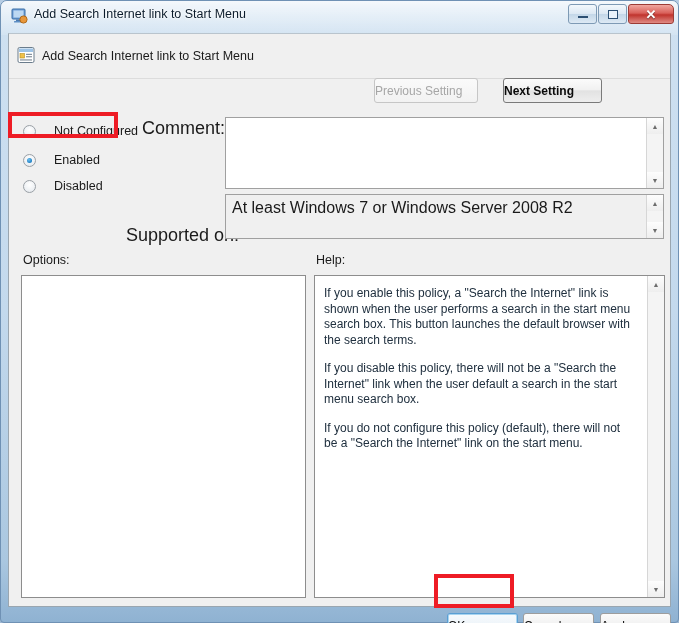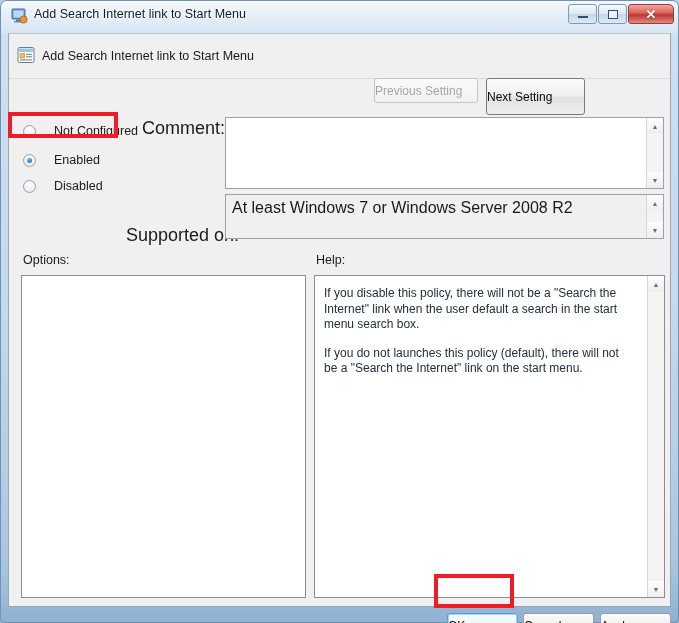--- a/index.html
+++ b/index.html
@@ -110,21 +110,21 @@
     border: 1px solid #9d9d9d;
     border-radius: 3px;
     cursor: default;
     padding: 0;
     text-align: left;
   }
   .btn.disabled { color: #a6a6a6; border-color: #c6c6c6; background: linear-gradient(180deg,#fafafa,#f2f2f2); }
   .btn.default-focus { border: 1px solid #7a7a7a; }
 
   #prev-setting { position: absolute; left: 365px; top: 44px; width: 104px; height: 25px; }
-  #next-setting { position: absolute; left: 477px; top: 44px; width: 99px;  height: 37px; }
+  #next-setting { position: absolute; left: 494px; top: 44px; width: 99px;  height: 25px; font-weight: bold; }
 
   
   .radio-row {
     position: absolute; left: 14px;
     width: 112px; height: 20px;
     display: flex; align-items: center;
   }
   #radio-notconfigured { top: 87px; }
   #radio-enabled       { top: 116px; }
   #radio-disabled      { top: 142px; }
@@ -306,22 +306,23 @@
 
     <span id="options-label">Options:</span>
     <span id="help-label">Help:</span>
 
     <div id="options-panel">
       <div style="position:absolute;left:8px;top:8px;font-size:12px;color:#1a1a1a;"></div>
     </div>
 
     <div id="help-panel">
       <div id="help-text">
+        <p>If you enable this policy, a "Search the Internet" link is shown when the user performs a search in the start menu search box. This button launches the default browser with the search terms.</p>
         <p>If you disable this policy, there will not be a "Search the Internet" link when the user default a search in the start menu search box.</p>
-        <p>If you do not launches this policy (default), there will not be a "Search the Internet" link on the start menu.</p>
+        <p>If you do not configure this policy (default), there will not be a "Search the Internet" link on the start menu.</p>
       </div>
       <div class="vscroll">
         <div class="arrow up">▲</div>
         <div class="arrow down">▼</div>
       </div>
     </div>
 
     <button class="btn bottom-btn" id="ok-button">OK</button>
     <button class="btn bottom-btn" id="cancel-button">Cancel</button>
     <button class="btn bottom-btn" id="apply-button">Apply</button>

